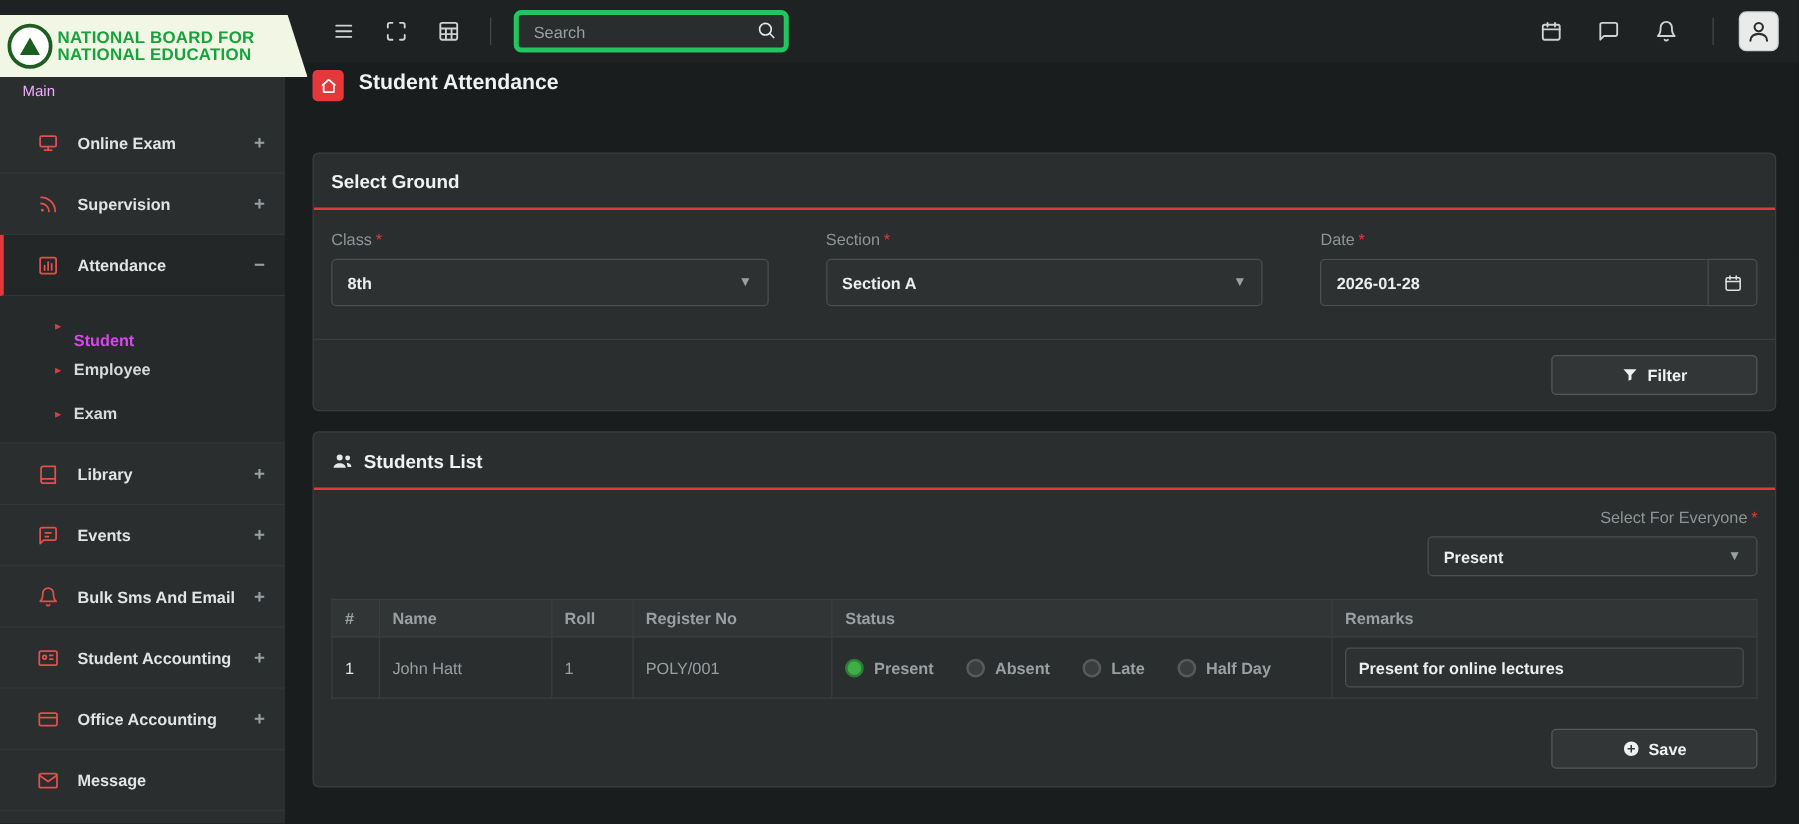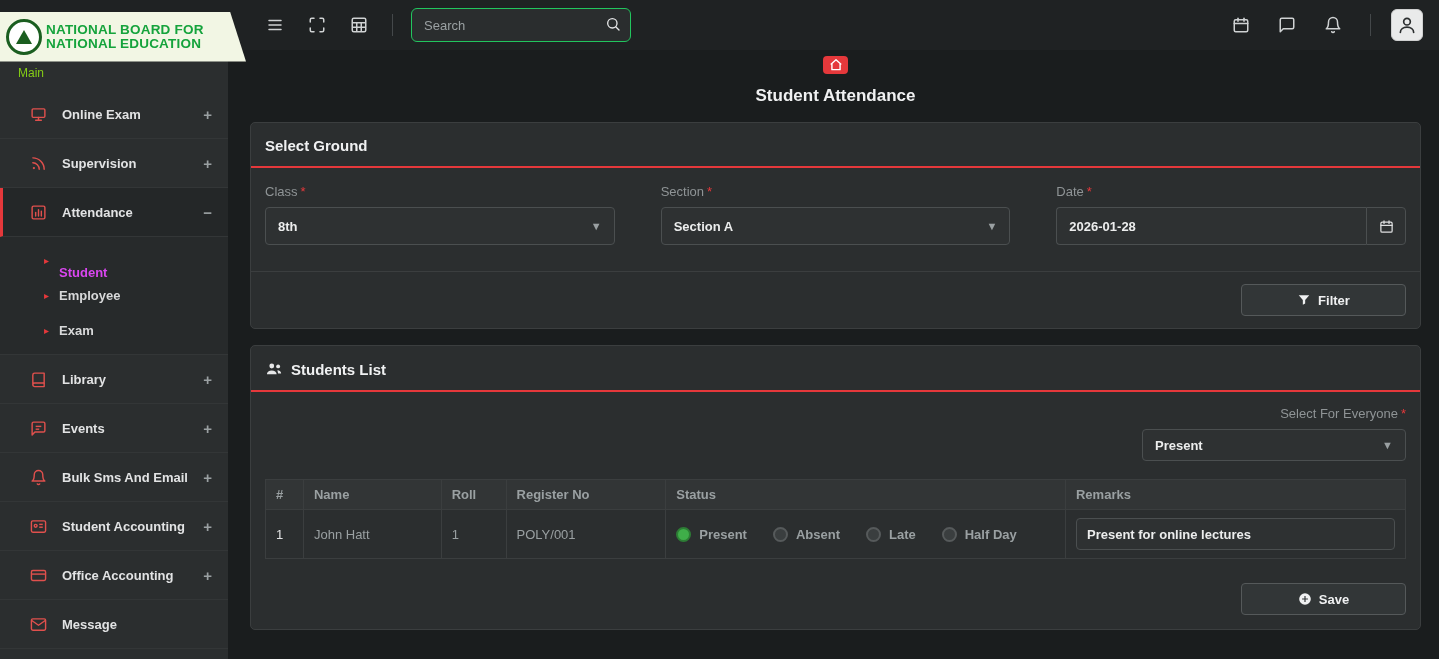--- a/index.html
+++ b/index.html
@@ -16,52 +16,52 @@
                  position:relative; flex:0 0 36px; }
   .logo-emblem:before { content:""; position:absolute; left:7px; top:8px; border-left:8px solid transparent;
                  border-right:8px solid transparent; border-bottom:14px solid #1b5e20; }
   .logo-text { font-weight:bold; color:#15a33c; font-size:13.5px; line-height:14px; letter-spacing:.2px; white-space:nowrap; }
   .tb-icons { display:flex; align-items:center; gap:8px; padding-left:12px; }
   .tb-icon { width:34px; height:34px; background:transparent; border:none; color:#cfd2d3; display:flex;
              align-items:center; justify-content:center; cursor:pointer; border-radius:4px; }
   .tb-icon svg { width:18px; height:18px; }
   .tb-divider { width:1px; height:22px; background:#44484a; margin:0 8px; }
   .searchbox { position:relative; margin-left:10px; }
-  .searchbox input { width:220px; height:34px; background:#2a2d2e; border:1px solid #22c55e; border-radius:6px;
+  .searchbox input { width:220px; height:34px; background:#2a2d2e; border:4px solid #22c55e; border-radius:6px;
              color:#e6e7e8; font-size:13px; padding:0 36px 0 12px; outline:none; font-family:inherit; }
   .searchbox input::placeholder { color:#9aa0a2; }
   .searchbox .sicon { position:absolute; right:10px; top:8px; color:#e6e7e8; }
   .tb-spacer { flex:1; }
   .tb-right { display:flex; align-items:center; gap:12px; padding-right:16px; }
   .avatar-btn { width:32px; height:32px; border-radius:6px; background:#e9eaea; border:1px solid #cfd0d0;
                 display:flex; align-items:center; justify-content:center; color:#2b2e2f; cursor:pointer; }
   .avatar-btn svg { width:20px; height:20px; }
 
   
   .body-wrap { flex:1; display:flex; min-height:0; }
 
   
   .sidebar { width:228px; flex:0 0 228px; background:#2b2e2f; overflow:hidden; }
-  .sb-section { color:#84cc16; font-size:12px; padding:16px 18px 10px 18px; }
+  .sb-section { color:#f0abfc; font-size:12px; padding:16px 18px 10px 18px; }
   .sb-item { height:49px; display:flex; align-items:center; padding:0 16px 0 30px; gap:14px; cursor:pointer;
              border-bottom:1px solid #333637; position:relative; }
   .sb-item .sb-ic { color:#e0504d; flex:0 0 18px; display:flex; }
   .sb-item .sb-ic svg { width:17px; height:17px; }
   .sb-item .sb-label { font-size:13px; font-weight:bold; color:#e2e3e4; flex:1; }
   .sb-item .sb-expand { color:#9aa0a2; font-size:15px; font-weight:bold; }
   .sb-item.active { background:#242728; border-left:3px solid #e5383b; padding-left:27px; }
   .submenu { background:#272a2b; border-bottom:1px solid #333637; padding:6px 0; }
   .sub-item { height:35px; display:flex; align-items:center; gap:10px; padding-left:44px; cursor:pointer; }
   .sub-item .tri { color:#e5383b; font-size:10px; }
   .sub-item .sub-label { font-size:13px; font-weight:bold; color:#d8d9da; }
   .sub-item.active .sub-label { color:#e5383b; }
 
   
   .main { flex:1; min-width:0; padding:0 18px 0 22px; overflow:hidden; }
-  .page-header { height:56px; display:flex; align-items:center; gap:12px; padding-top:6px;flex-direction:column; }
+  .page-header { height:56px; display:flex; gap:12px; padding-top:6px; }
   .home-btn { width:25px; height:25px; border-radius:4px; background:#e5383b; border:none; color:#ffffff;
               display:flex; align-items:center; justify-content:center; cursor:pointer; }
   .home-btn svg { width:14px; height:14px; }
   .page-title { font-size:17px; font-weight:bold; color:#f0f1f2; }
 
   .card { background:#2b2e2f; border:1px solid #3b3e3f; border-radius:5px; margin-top:16px; overflow:hidden; }
   .card-title-row { padding:14px 14px 12px 14px; border-bottom:2px solid #e5383b; display:flex; align-items:center; gap:8px; }
   .card-title { font-size:15px; font-weight:bold; color:#f0f1f2; }
   .card-title-row svg { width:18px; height:18px; color:#e6e7e8; }
 

